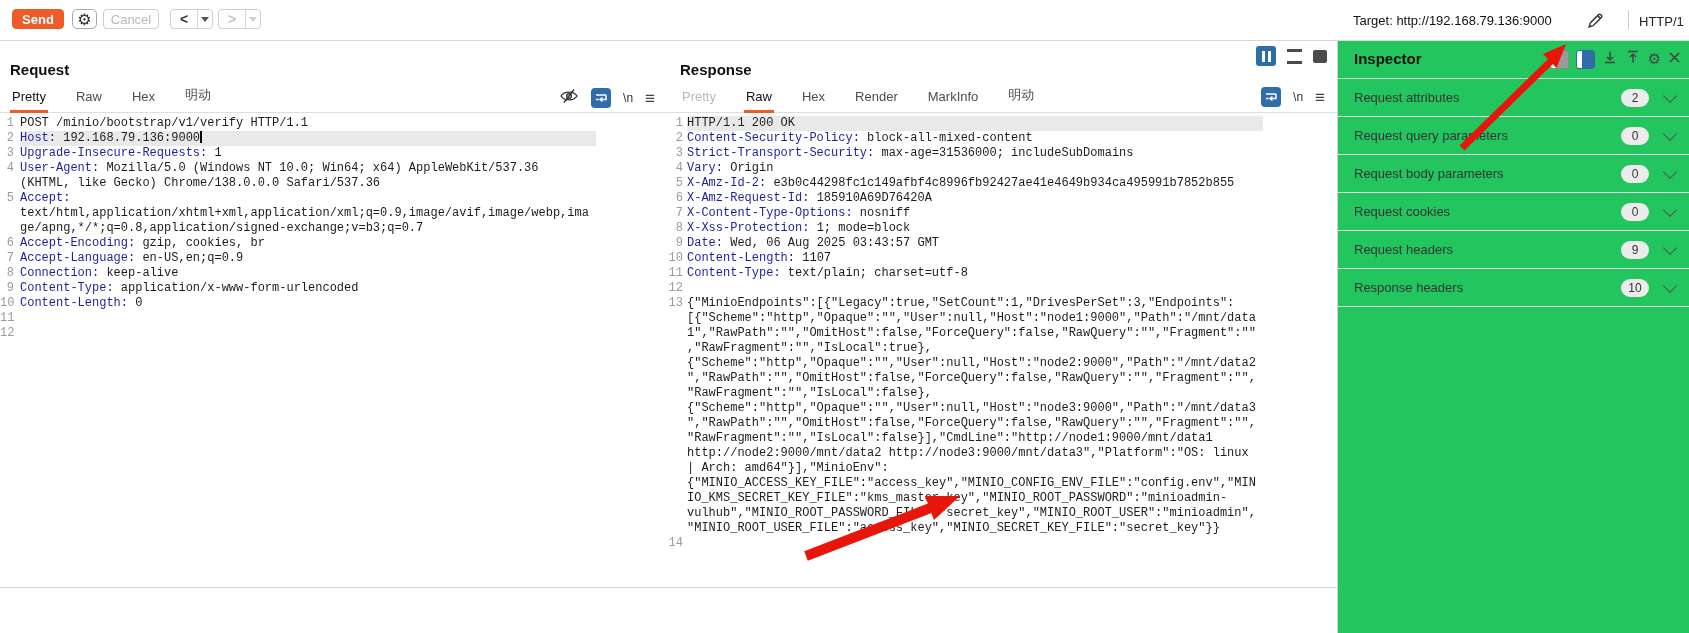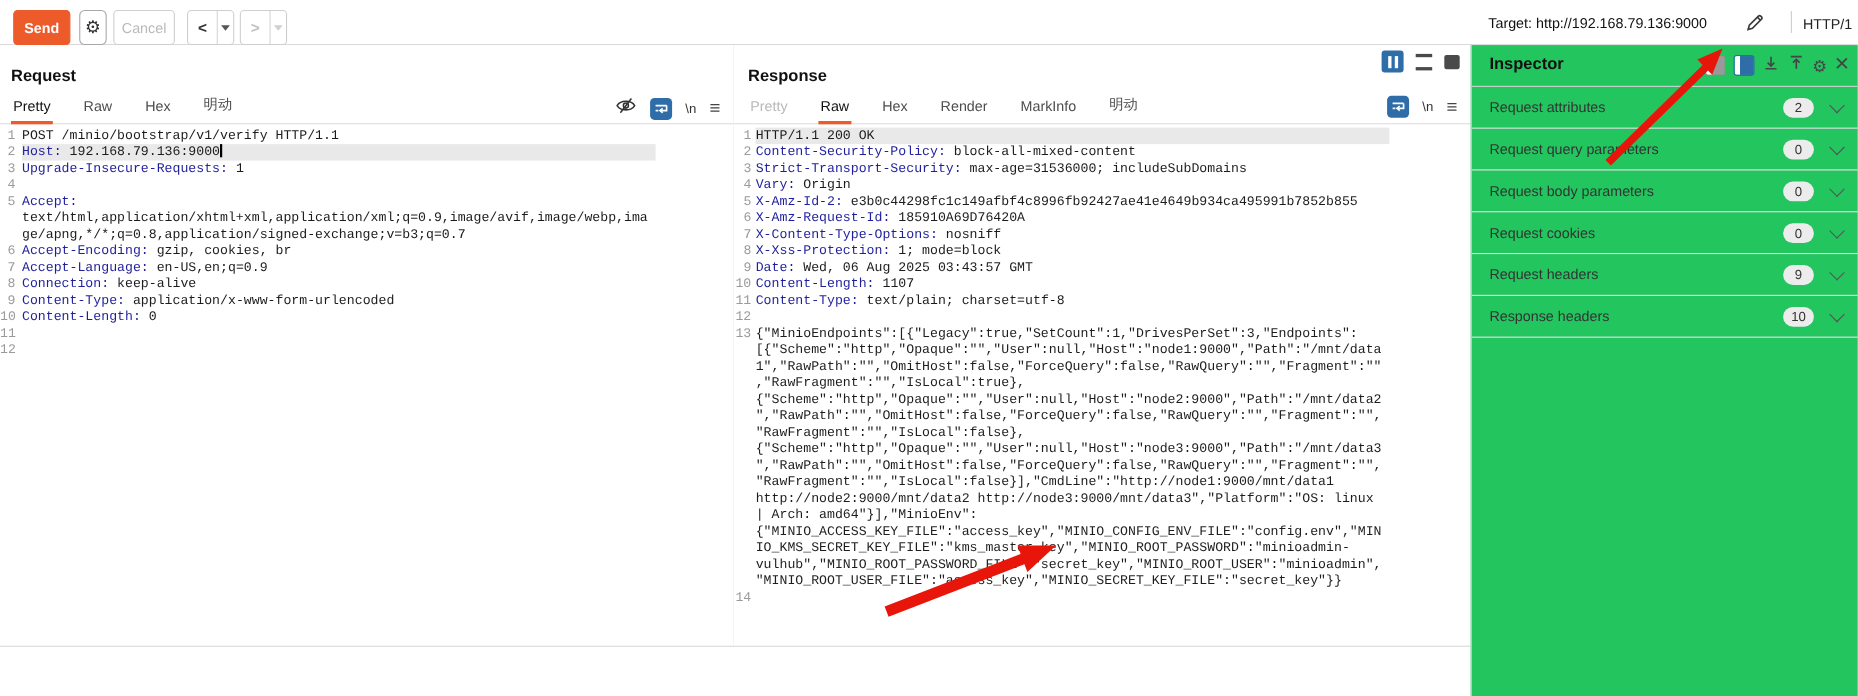--- a/index.html
+++ b/index.html
@@ -13,21 +13,21 @@
     --border:#d9d9d9;
     --divider:#d0d0d0;
     --red:#e8150a;
   }
   html,body{margin:0;padding:0;background:#fff;}
   .screen{position:relative;width:1689px;height:633px;background:#fff;overflow:hidden;
           font-family:"Liberation Sans",sans-serif;color:var(--ink);}
 
   
   .toolbar{position:absolute;left:0;top:0;width:1689px;height:40px;background:#fff;border-bottom:1px solid var(--border);}
-  .btn{position:absolute;top:9px;height:32px;box-sizing:border-box;border-radius:4px;
+  .btn{position:absolute;top:9px;height:20px;box-sizing:border-box;border-radius:4px;
        display:flex;align-items:center;justify-content:center;font-size:13px;cursor:default;}
   .send{left:12px;width:52px;background:var(--orange);color:#fff;font-weight:bold;border:1px solid var(--orange);}
   .gearbtn{left:72px;width:25px;border:1px solid #a8a8a8;color:#333;font-size:16px;border-radius:5px;background:#fff;}
   .cancel{left:103px;width:56px;border:1px solid #cfcfcf;color:var(--disabled);background:#fff;}
   .split{border:1px solid #cfcfcf;background:#fff;display:flex;align-items:stretch;padding:0;}
   .back{left:170px;width:43px;}
   .fwd{left:218px;width:43px;}
   .split .main-part{flex:1;display:flex;align-items:center;justify-content:center;font-size:14px;font-weight:bold;}
   .split .dd-part{width:14px;display:flex;align-items:center;justify-content:center;border-left:1px solid #d6d6d6;}
   .tridown{width:0;height:0;border-left:4px solid transparent;border-right:4px solid transparent;border-top:5px solid currentColor;display:inline-block;}
@@ -178,20 +178,21 @@
         <div class="code-row hl">
           <span class="ln">2</span>
           <span class="code"><span class="hname">Host:</span> <span class="hval">192.168.79.136:9000</span><span class="caret"></span></span>
         </div>
         <div class="code-row">
           <span class="ln">3</span>
           <span class="code"><span class="hname">Upgrade-Insecure-Requests:</span> <span class="hval">1</span></span>
         </div>
         <div class="code-row">
           <span class="ln">4</span>
+          <span class="code"><span class="hname">User-Agent:</span> <span class="hval">Mozilla/5.0 (Windows NT 10.0; Win64; x64) AppleWebKit/537.36 (KHTML, like Gecko) Chrome/138.0.0.0 Safari/537.36</span></span>
         </div>
         <div class="code-row">
           <span class="ln">5</span>
           <span class="code"><span class="hname">Accept:</span><span class="hval vblock">text/html,application/xhtml+xml,application/xml;q=0.9,image/avif,image/webp,image/apng,*/*;q=0.8,application/signed-exchange;v=b3;q=0.7</span></span>
         </div>
         <div class="code-row">
           <span class="ln">6</span>
           <span class="code"><span class="hname">Accept-Encoding:</span> <span class="hval">gzip, cookies, br</span></span>
         </div>
         <div class="code-row">

